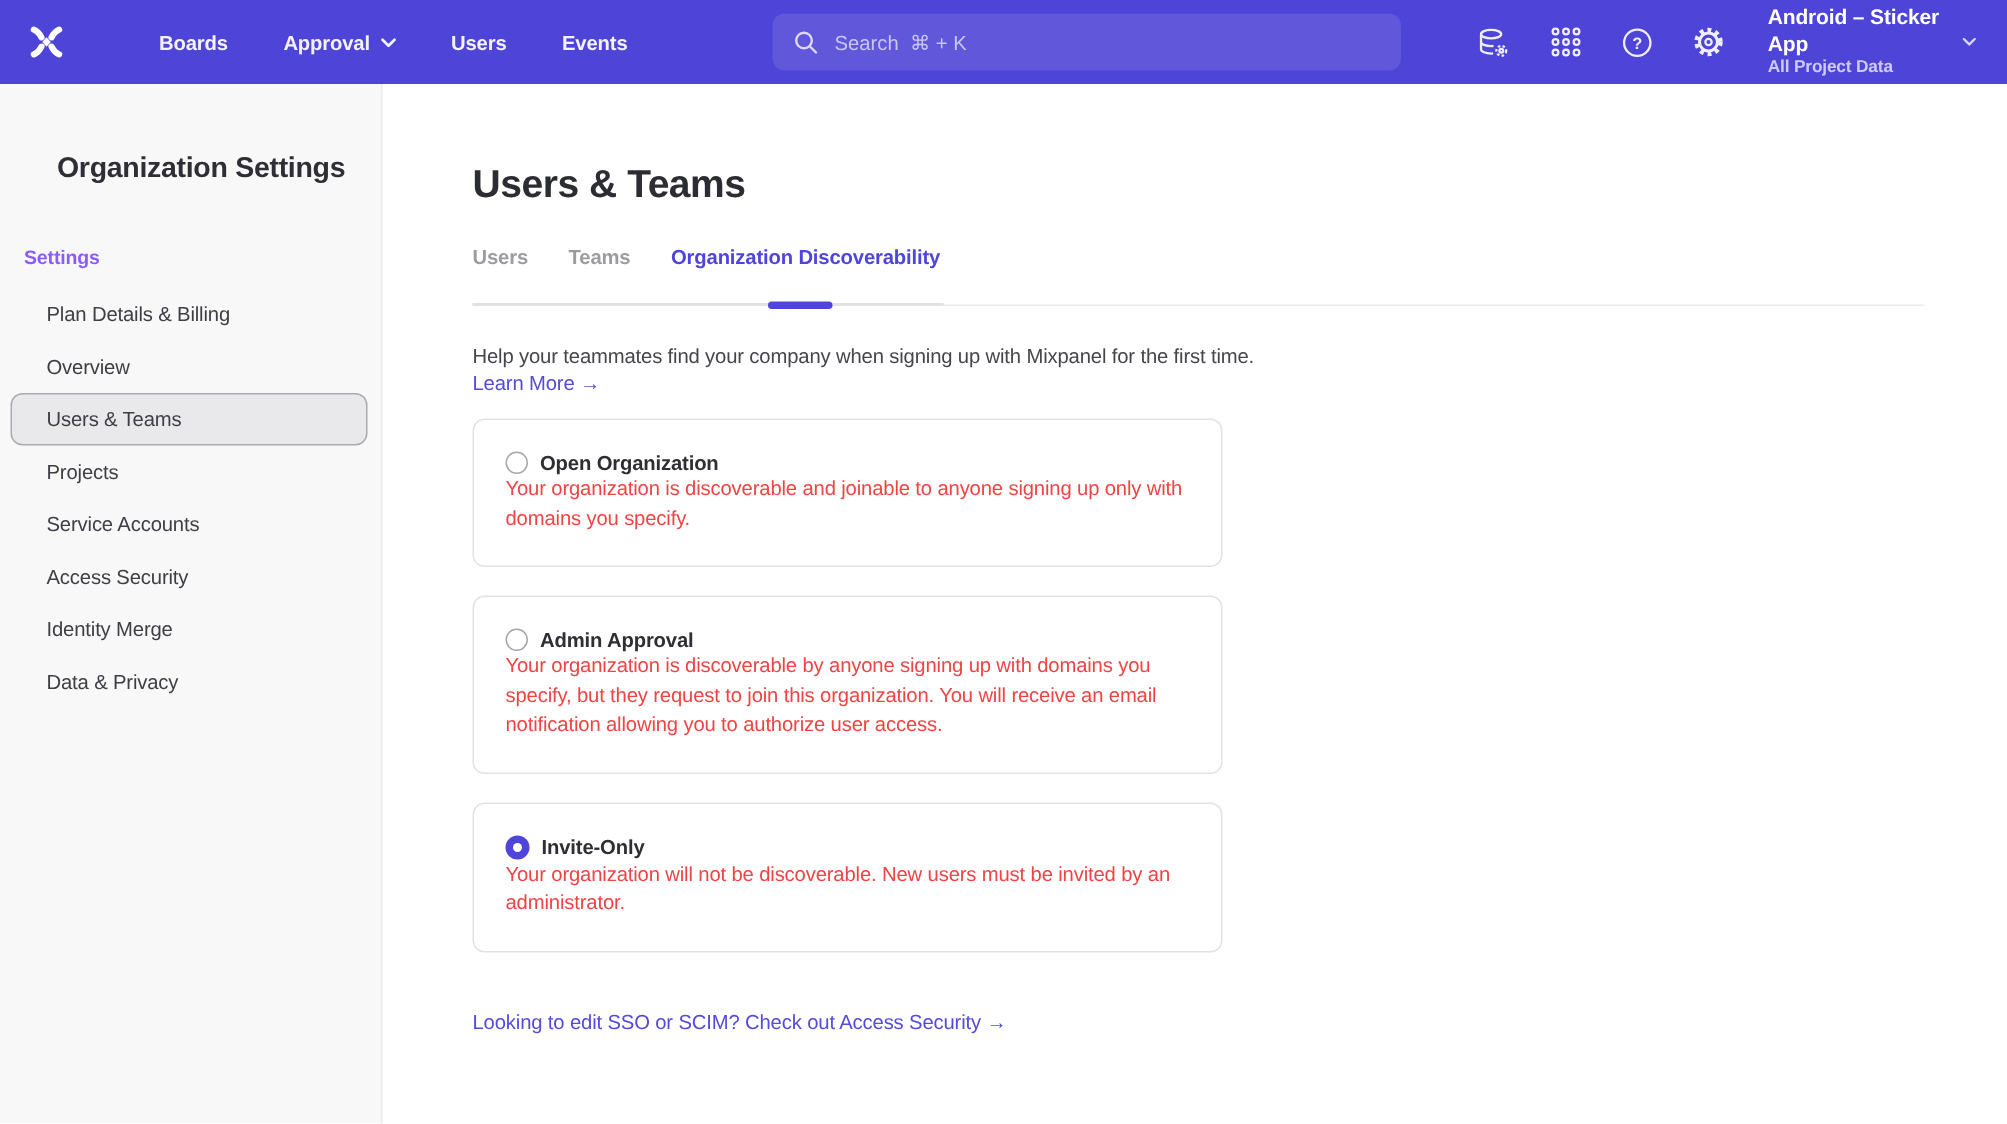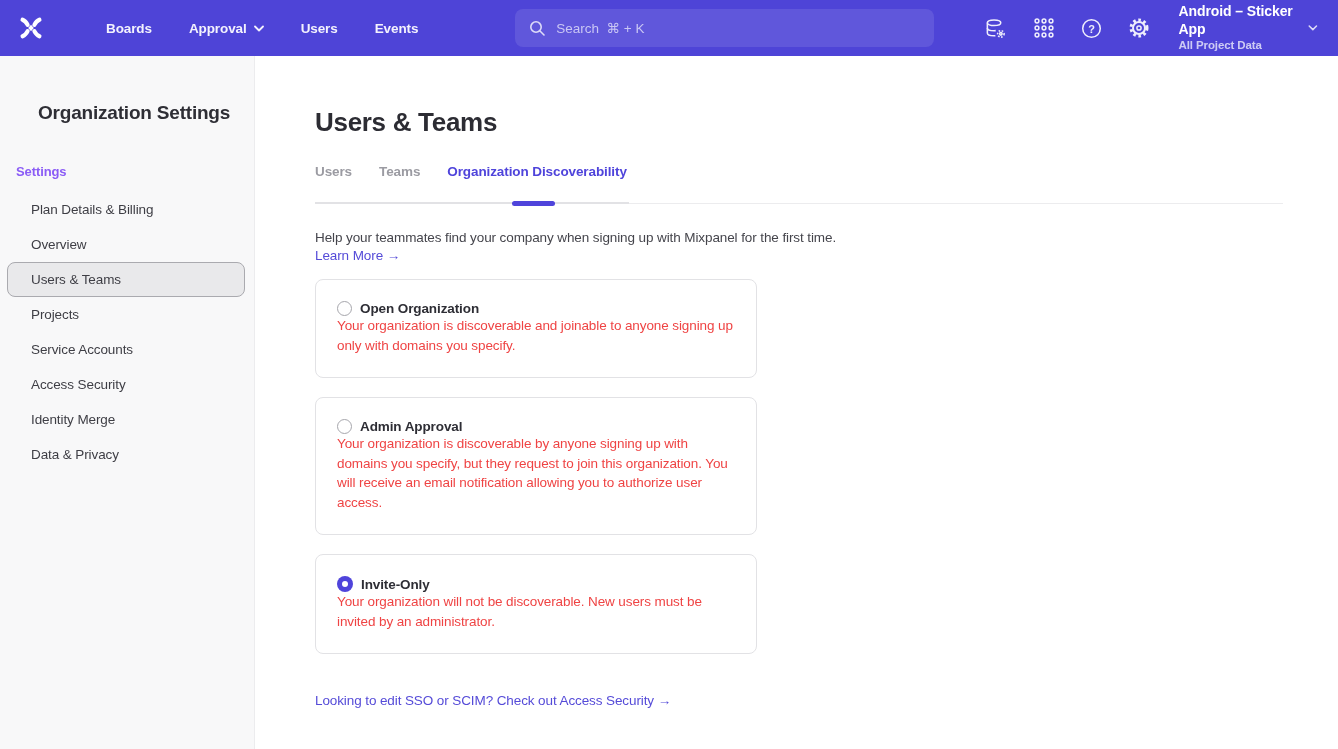--- a/index.html
+++ b/index.html
@@ -87,21 +87,21 @@
   .tab.active { color:#4f44db; font-weight:700; }
   .tabs-underline-full { position:absolute; left:0; right:0; bottom:0; height:1px; background:#ececee; }
   .tabs-underline-strip { position:absolute; left:0; bottom:0; width:314px; height:2px; background:#e2e2e5; }
   .tab-indicator { position:absolute; left:197px; bottom:-2px; width:43px; height:5px; border-radius:2.5px; background:#4f44db; }
 
   .intro { margin-top:24px; color:#45454c; line-height:20px; }
   .learn-more { margin-top:0; }
   a.link { color:#554bd8; text-decoration:none; cursor:pointer; }
 
   .option-card {
-    width:442px;
+    width:500px;
     border:1px solid #e2e2e5;
     border-radius:8px;
     padding:21px 22px 22px 21px;
     margin-top:16px;
     cursor:pointer;
     background:#ffffff;
   }
   .option-card + .option-card { margin-top:19px; }
   .option-head { display:flex; align-items:center; gap:8px; }
   .radio {

